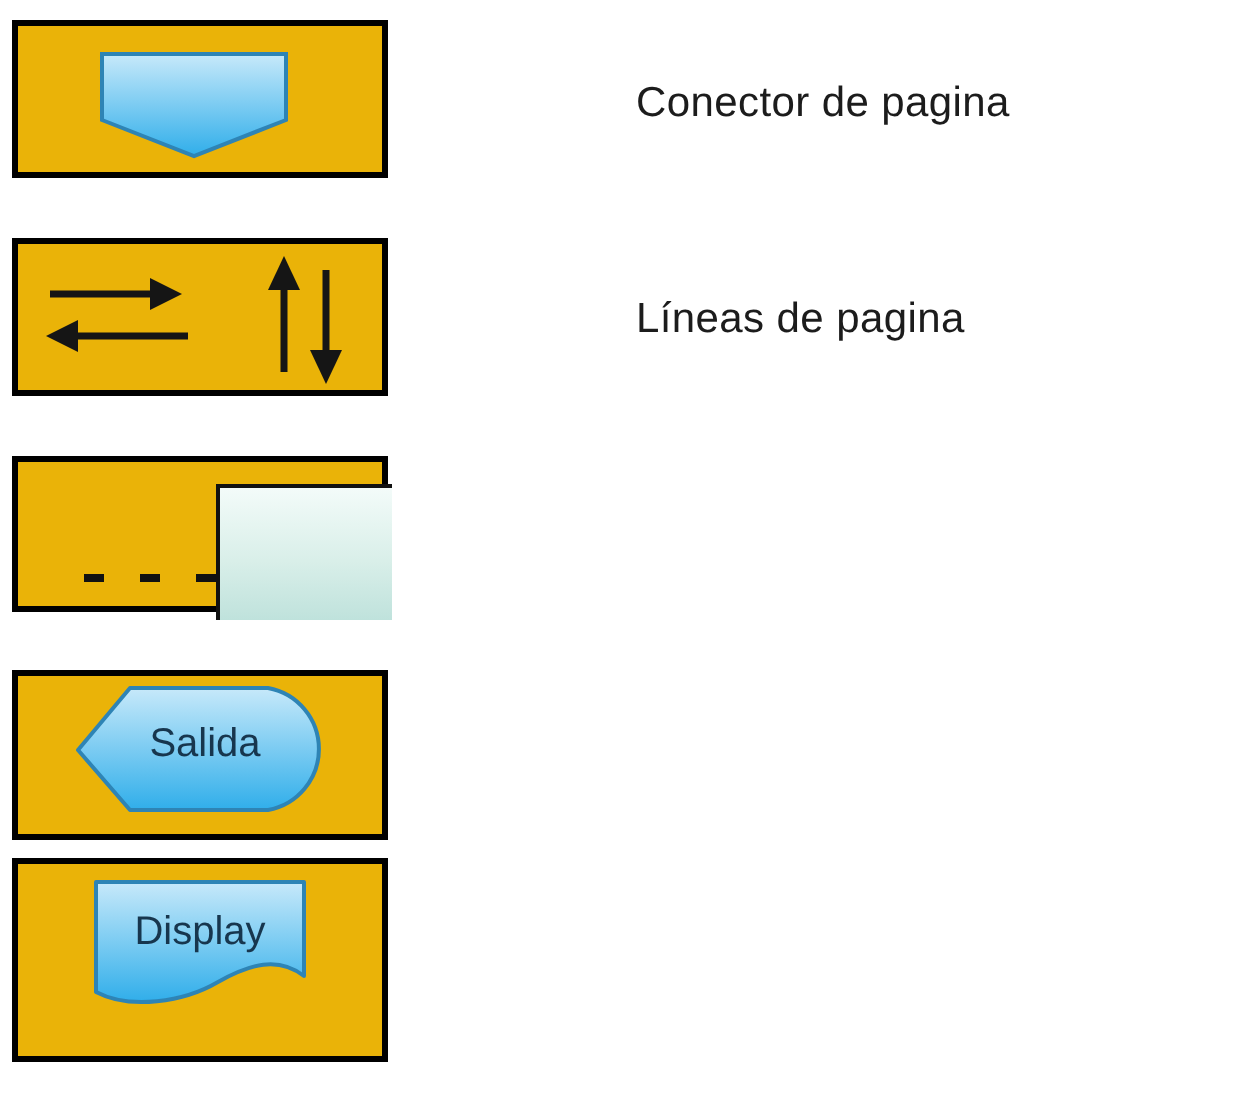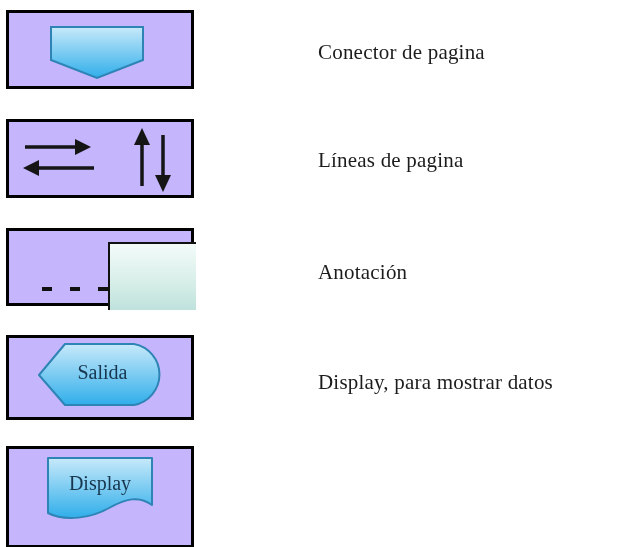--- a/index.html
+++ b/index.html
@@ -1,28 +1,28 @@
 <!DOCTYPE html>
 <html><head>
 <meta charset="utf-8">
 <style>
   html,body{margin:0;padding:0;background:#ffffff;}
   .stage{
     position:relative;width:619px;height:547px;background:#ffffff;
-    font-family:Liberation Serif, serif;overflow:hidden;
+    font-family:Liberation Sans, sans-serif;overflow:hidden;
   }
   .symbox{
-    position:absolute;left:6px;width:188px;background:#c4b5fd;
+    position:absolute;left:6px;width:188px;background:#eab308;
     border:3px solid #000000;box-sizing:border-box;
   }
   .r1{top:10px;height:79px;}
   .r2{top:119px;height:79px;}
   .r3{top:228px;height:78px;}
   .r4{top:335px;height:85px;}
-  .r5{top:446px;height:102px;text-align:right;}
+  .r5{top:429px;height:102px;text-align:right;}
   .lbl{
     position:absolute;left:318px;height:28px;display:flex;align-items:center;
     font-size:21px;color:#1c1c1c;white-space:nowrap;letter-spacing:.2px;
   }
   .l1{top:38px;}.l2{top:146px;}.l3{top:258px;}.l4{top:368px;}.l5{top:478px;}
   .shape-svg{position:absolute;display:block;}
   .pentagon-svg{left:41px;top:13px;}
   .arrows-svg{left:0px;top:0px;}
   .display-svg{left:29px;top:3px;}
   .doc-svg{left:38px;top:8px;}
@@ -73,35 +73,33 @@
         <polygon points="154,70 146,53 162,53" stroke="none"></polygon>
       </g>
     </svg>
   </div>
   <div class="lbl l2">Líneas de pagina</div>
 
   <div class="symbox r3">
     <div class="dashes"></div>
     <div class="teal-rect"></div>
   </div>
-  <div class="lbl l3">Anotación</div>
 
   <div class="symbox r4">
     <svg class="shape-svg display-svg" width="129" height="67" viewBox="0 0 129 67">
       <defs>
         <linearGradient id="gb4" x1="0" y1="0" x2="0" y2="1">
           <stop offset="0" stop-color="#c7e9fa"></stop>
           <stop offset="1" stop-color="#30aeea"></stop>
         </linearGradient>
       </defs>
       <path d="M1,34 L27,3 L96,3 A31,31 0 0 1 96,64 L27,64 Z" fill="url(#gb4)" stroke="#2e84b5" stroke-width="2" stroke-linejoin="round"></path>
     </svg>
     <div class="shape-text salida-text">Salida</div>
   </div>
-  <div class="lbl l4">Display, para mostrar datos</div>
 
   <div class="symbox r5">
     <svg class="shape-svg doc-svg" width="106" height="63" viewBox="0 0 106 63">
       <defs>
         <linearGradient id="gb5" x1="0" y1="0" x2="0" y2="1">
           <stop offset="0" stop-color="#c7e9fa"></stop>
           <stop offset="1" stop-color="#30aeea"></stop>
         </linearGradient>
       </defs>
       <path d="M1,1 L105,1 L105,48 C92,38 78,42 62,51 C45,61 18,65 1,56 Z" fill="url(#gb5)" stroke="#2e84b5" stroke-width="2" stroke-linejoin="round"></path>

